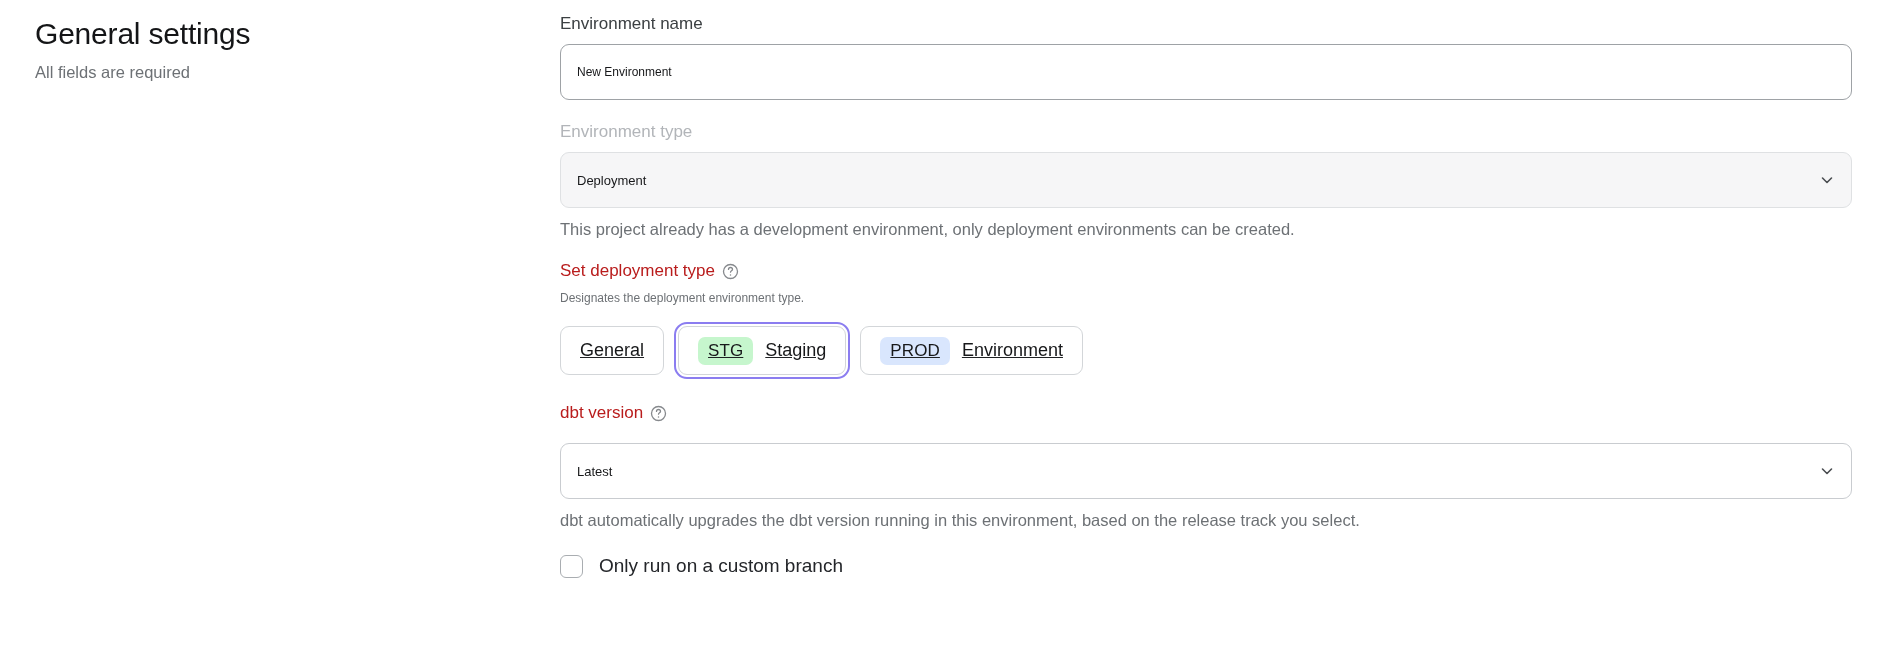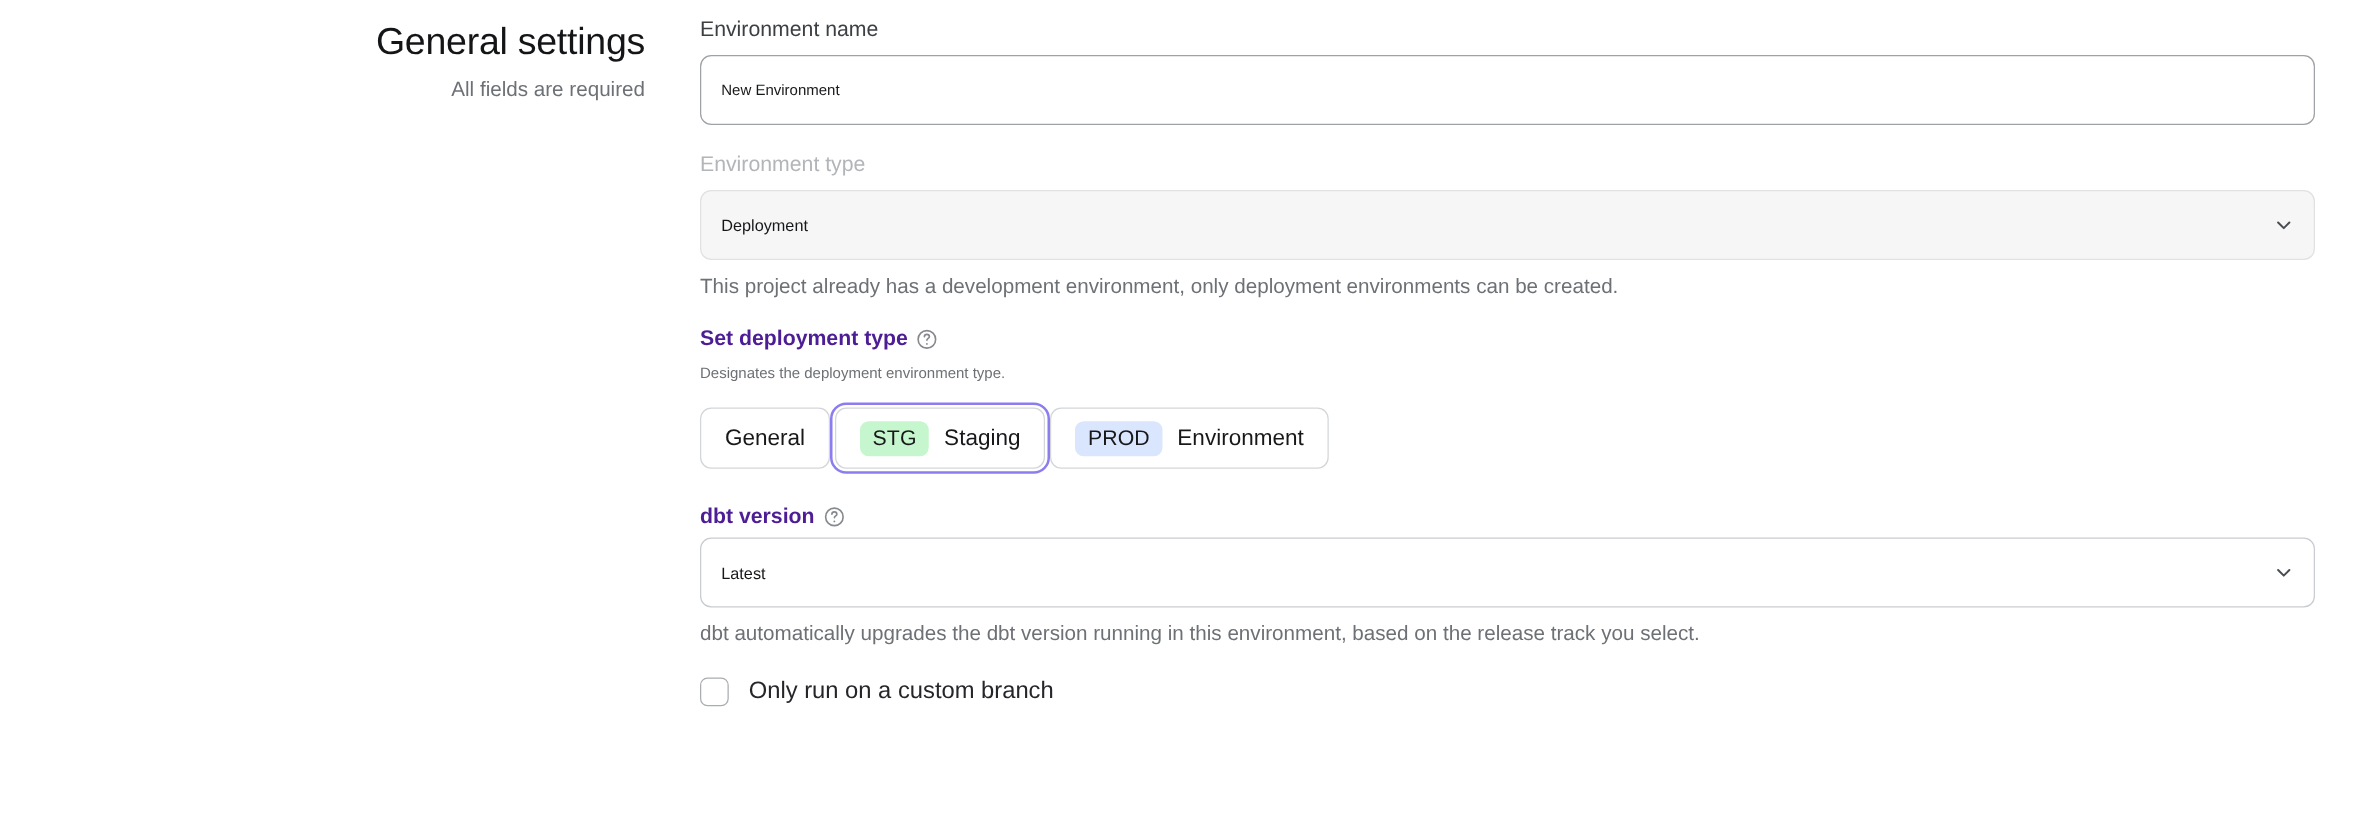--- a/index.html
+++ b/index.html
@@ -7,21 +7,21 @@
     width: 1888px;
     height: 660px;
     background: #ffffff;
     font-family: "Liberation Sans", sans-serif;
     color: #1f2124;
     overflow: hidden;
   }
   .page { position: relative; width: 1888px; height: 660px; }
 
   
-  .left-col { position: absolute; left: 16px; top: 14px; width: 500px; text-align: right; }
+  .left-col { position: absolute; left: 35px; top: 14px; width: 500px; }
   .page-title {
     font-size: 30px;
     font-weight: 400;
     letter-spacing: -0.2px;
     color: #141517;
     line-height: 40px;
   }
   .page-subtitle {
     font-size: 16.5px;
     color: #6d7175;
@@ -35,21 +35,21 @@
   .field { margin-bottom: 0; }
 
   .field-label {
     font-size: 17px;
     color: #3c4043;
     line-height: 24px;
     margin-bottom: 8px;
     display: block;
   }
   .field-label.muted { color: #b2b5b9; }
-  .field-label.strong { font-weight: 700; color: #4c1d95; }
+  .field-label.strong { font-weight: 400; color: #b91c1c; }
 
   .label-row { display: flex; align-items: center; gap: 7px; margin-bottom: 3px; }
 
   .help-icon {
     width: 17px; height: 17px;
     display: inline-flex;
     align-items: center; justify-content: center;
     color: #86898d;
     flex: 0 0 auto;
   }
@@ -102,21 +102,21 @@
 
   .section-desc {
     font-size: 12px;
     color: #6d7175;
     line-height: 24px;
     margin-top: 2px;
     margin-bottom: 12px;
   }
 
   
-  .seg-group { display: flex; align-items: center; gap: 0; }
+  .seg-group { display: flex; align-items: center; gap: 10px; text-decoration: underline; }
 
   .seg-btn {
     height: 49px;
     border: 1px solid #d3d6d9;
     border-radius: 9px;
     background: #ffffff;
     display: inline-flex;
     align-items: center;
     gap: 12px;
     padding: 0 19px;
@@ -233,21 +233,21 @@
         <span class="seg-btn-wrap">
           <button class="seg-btn">
             <span class="badge prod">PROD</span>
             <span>Environment</span>
           </button>
         </span>
       </div>
     </div>
 
     <div class="field" style="margin-top:22px;">
-      <div class="label-row" style="margin-bottom:5px;align-items:center;">
+      <div class="label-row" style="margin-bottom:18px;align-items:center;">
         <span class="field-label strong" style="margin-bottom:0;">dbt version</span>
         <span class="help-icon">
           <svg width="17" height="17" viewBox="0 0 17 17" fill="none" stroke="currentColor" stroke-width="1.3">
               <circle cx="8.5" cy="8.5" r="7"></circle>
               <path d="M6.5 6.4c0-1.1 0.9-1.9 2-1.9s2 0.8 2 1.9c0 1.3-2 1.4-2 2.8" stroke-linecap="round"></path>
               <circle cx="8.5" cy="12.1" r="0.75" fill="currentColor" stroke="none"></circle>
             </svg>
         </span>
       </div>
       <div class="select-box enabled">

